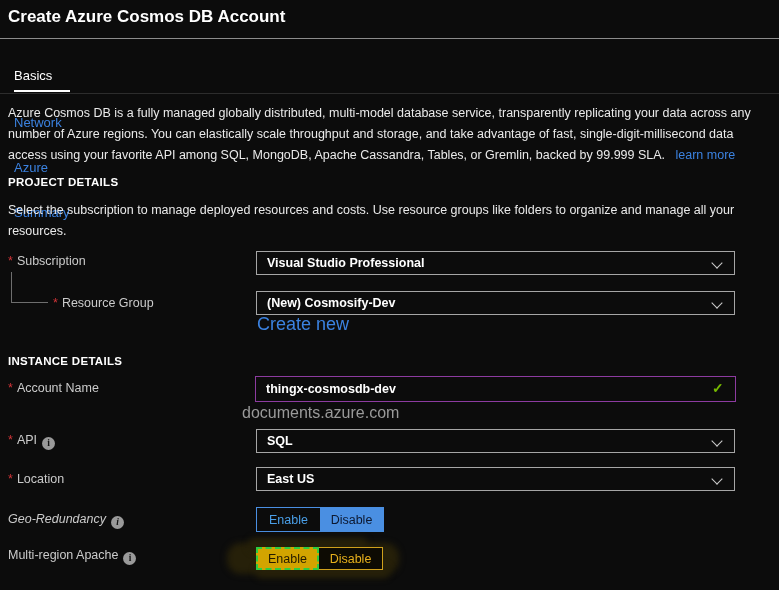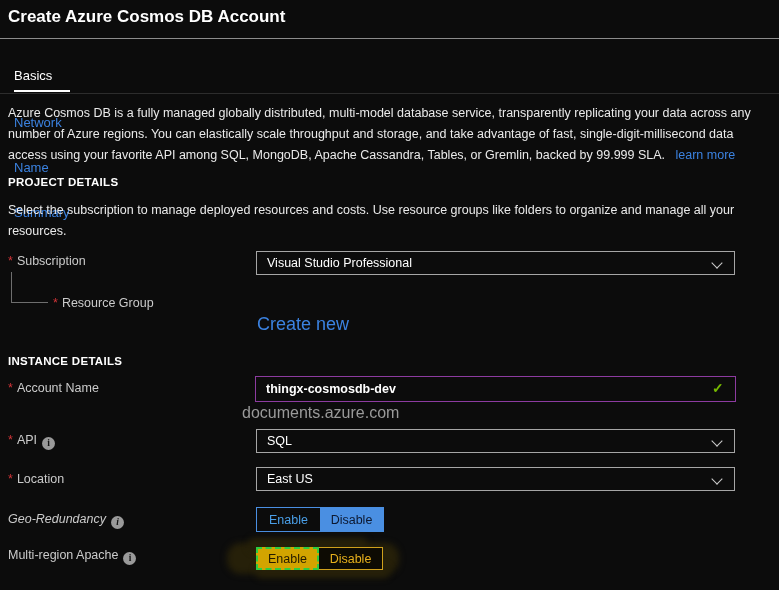--- a/index.html
+++ b/index.html
@@ -32,21 +32,21 @@
                background:#9a9a9a; color:#141414; font-size:9.5px; font-weight:bold; text-align:center;
                line-height:13px; vertical-align:-2px; font-family:"Liberation Serif", serif; }
 
   
   .connector { position:absolute; left:11px; top:272px; width:37px; height:31px;
                border-left:1px solid #6e6e6e; border-bottom:1px solid #6e6e6e; }
 
   
   .select { position:absolute; left:256px; width:479px; height:24px; border:1px solid #a6a6a6;
             background:#0c0c0c; display:flex; align-items:center; cursor:pointer; }
-  .select-value { margin-left:10px; font-size:12.5px; font-weight:normal; color:#ffffff; }
+  .select-value { margin-left:10px; font-size:12.5px; font-weight:bold; color:#ffffff; }
   .chevron { position:absolute; right:13px; top:7px; width:8px; height:8px;
              border-right:1.6px solid #cccccc; border-bottom:1.6px solid #cccccc;
              transform:rotate(45deg); }
 
   .create-new { position:absolute; left:257px; top:314px; font-size:18px; color:#3b82e0; cursor:pointer; }
 
   
   .account-input { position:absolute; left:255px; top:376px; width:481px; height:26px;
                    background:#0c0c0c; border:1.5px solid #8d3ba0; color:#ffffff;
                    font-family:"Liberation Sans", sans-serif; font-size:12.5px; font-weight:bold;
@@ -79,21 +79,21 @@
 <body>
 
 <div class="screen">
 
   <div class="page-title">Create Azure Cosmos DB Account</div>
   <div class="divider-top"></div>
 
   <div class="tabs">
     <span class="tab active">Basics</span>
     <span class="tab">Network</span>
-    <span class="tab">Name</span>
+    <span class="tab">Azure</span>
     <span class="tab">Summary</span>
   </div>
   <div class="divider-tabs"></div>
 
   <div class="intro">
     <span>Azure Cosmos DB is a fully managed globally distributed, multi-model database service, transparently replicating your data across any number of Azure regions. You can elastically scale throughput and storage, and take advantage of fast, single-digit-millisecond data access using your favorite API among SQL, MongoDB, Apache Cassandra, Tables, or Gremlin, backed by 99.999 SLA.</span>
     <span> &nbsp;</span>
     <span class="link">learn more</span>
   </div>
 
@@ -105,20 +105,24 @@
   </div>
   <div class="select" style="top:251px;">
     <span class="select-value">Visual Studio Professional</span>
     <span class="chevron"></span>
   </div>
 
   <div class="connector"></div>
 
   <div class="field-label" style="left:53px; top:296px;">
     <span class="req">*</span><span>Resource Group</span>
+  </div>
+  <div class="select" style="top:291px;">
+    <span class="select-value">(New) Cosmosify-Dev</span>
+    <span class="chevron"></span>
   </div>
   <div class="create-new">Create new</div>
 
   <div class="section-heading" style="top:355px;">INSTANCE DETAILS</div>
 
   <div class="field-label" style="left:8px; top:381px;">
     <span class="req">*</span><span>Account Name</span>
   </div>
   <input class="account-input" type="text" value="thingx-cosmosdb-dev" style="">
   <span class="valid-check">✓</span>

